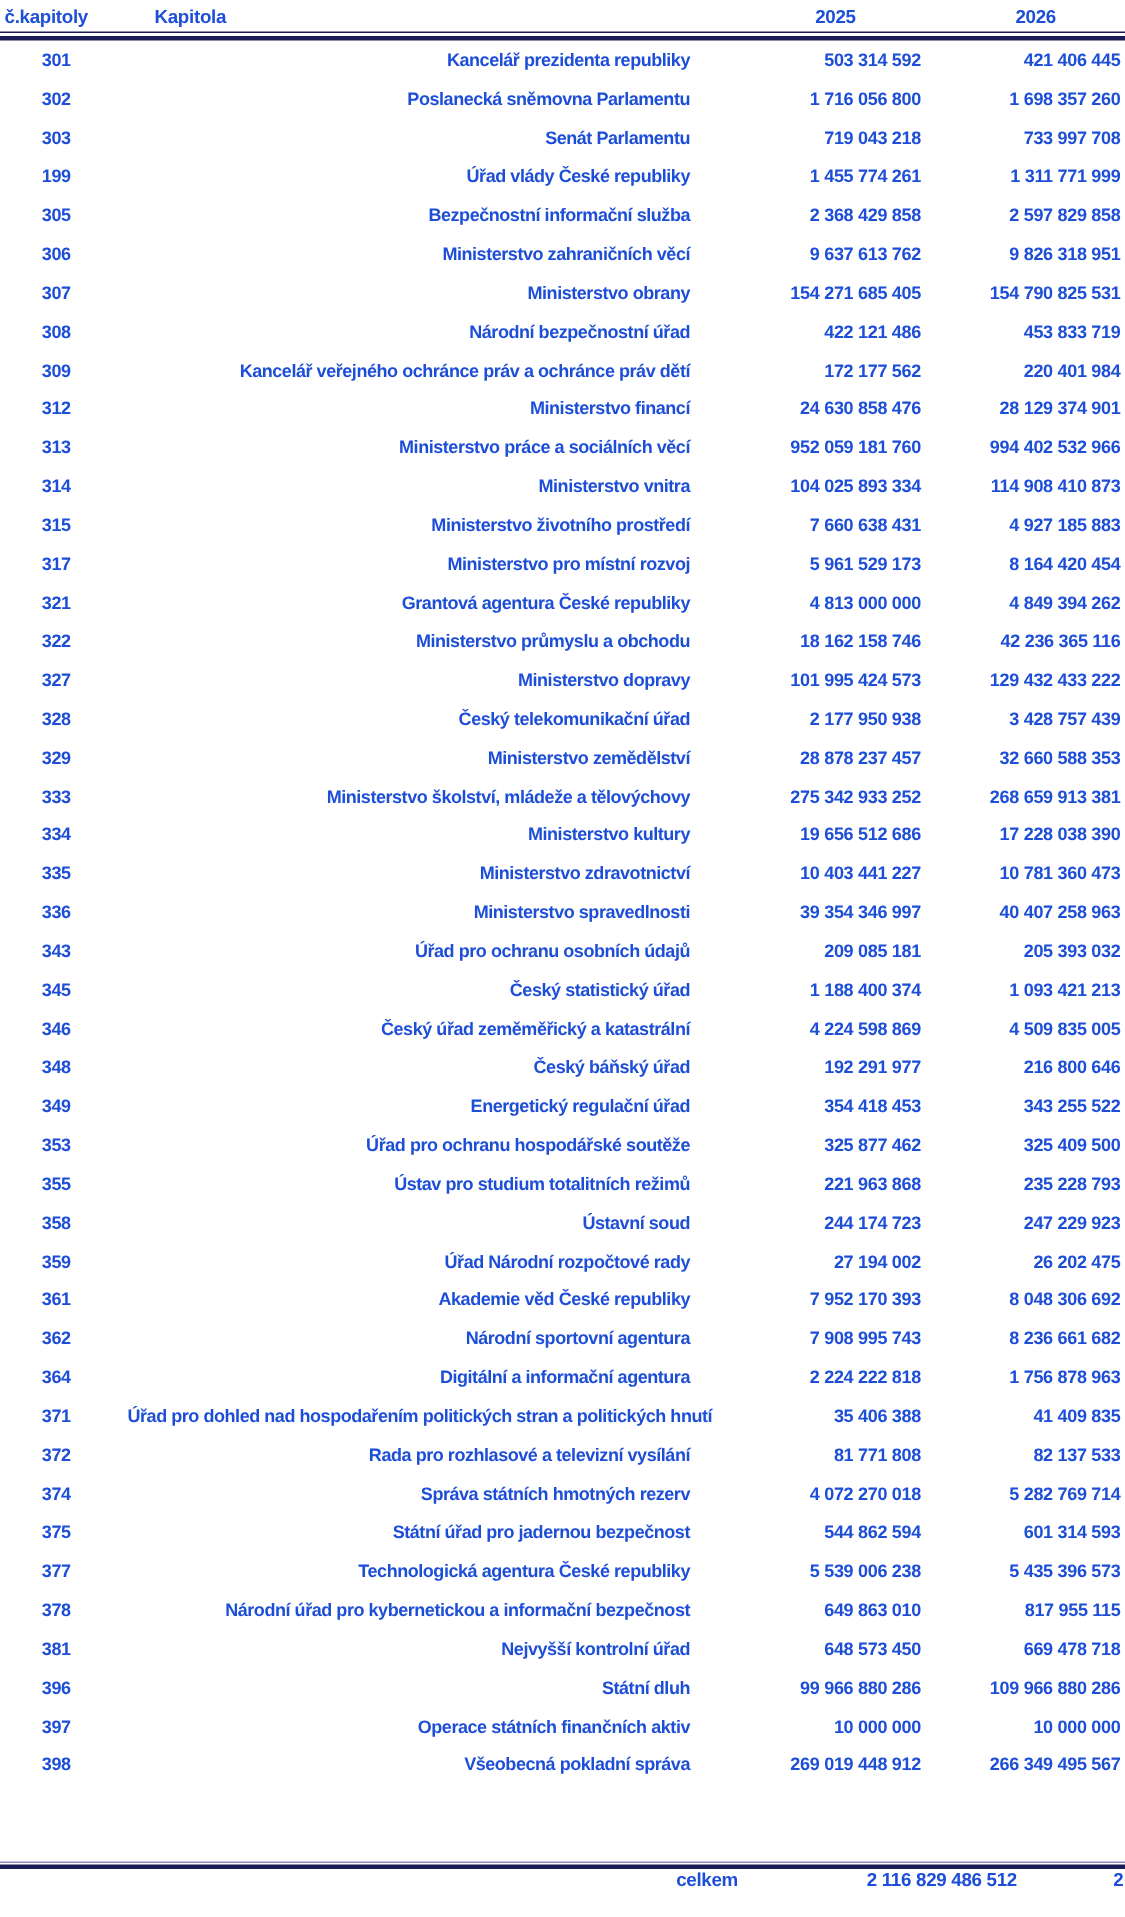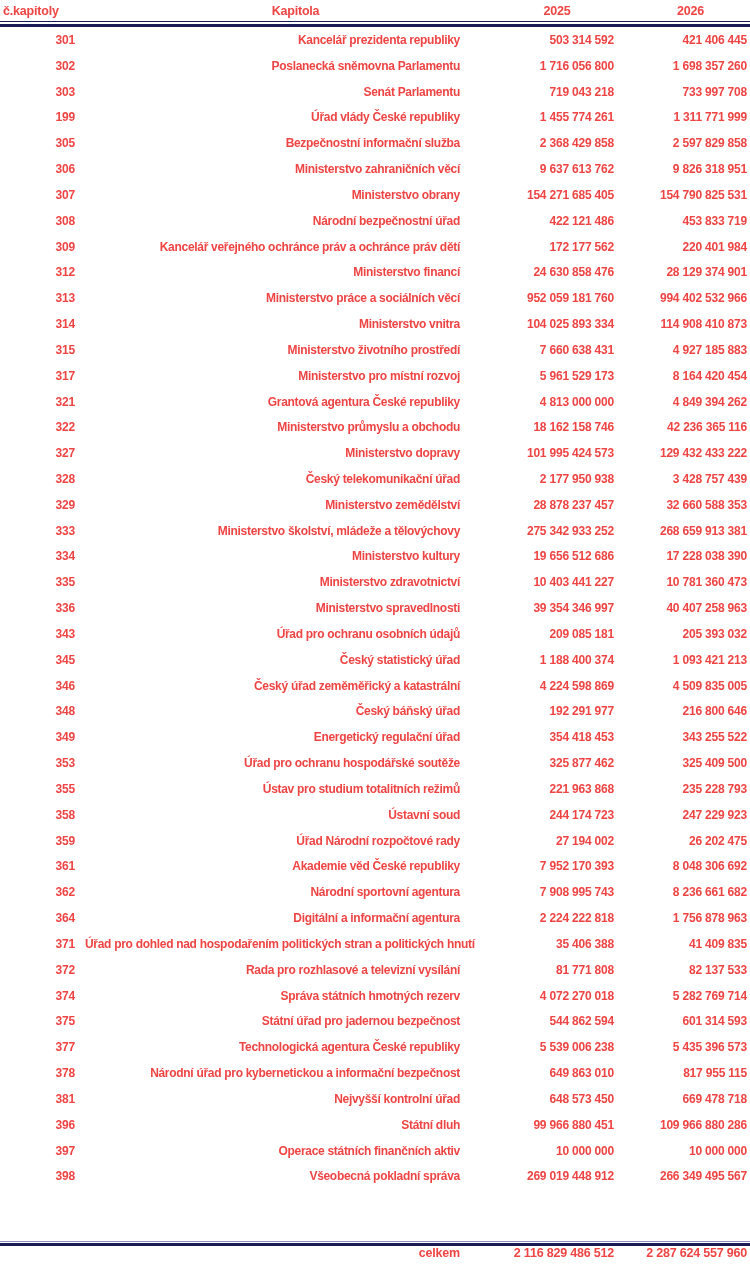--- a/index.html
+++ b/index.html
@@ -2,50 +2,50 @@
 <html><head>
 <meta charset="utf-8">
 <style>
   html, body { margin: 0; padding: 0; background: #ffffff; }
   .page {
     position: relative;
     width: 750px;
     height: 1278px;
     background: #ffffff;
     font-family: "Liberation Sans", sans-serif;
-    color: #ef4444;
+    color: #1d4ed8;
     overflow: hidden;
   }
   .grid-row {
     display: grid;
     grid-template-columns: 75px 385px 154px 133px;
     padding-right: 3px;
     align-items: center;
   }
   
   .thead { height: 21px; font-weight: 700; font-size: 12.5px; letter-spacing: -0.2px; }
   .th-no   { text-align: left; padding-left: 3px; }
-  .th-name { text-align: center; transform: translateX(28px); }
+  .th-name { transform: translateX(28px); }
   .th-2025 { text-align: center; transform: translateX(20px); }
   .th-2026 { text-align: center; transform: translateX(10px); }
   
   .rule-top .thin  { height: 1px; background: #1b1b55; }
   .rule-top .gap   { height: 2px; background: #ffffff; }
   .rule-top .thick { height: 3px; background: #1b1b55; }
   .rule-bottom .thin  { height: 1px; background: #8c8cbf; }
   .rule-bottom .gap   { height: 1px; background: #ffffff; }
   .rule-bottom .thick { height: 3px; background: #1b1b55; }
   
   .tbody { display: flex; flex-direction: column; height: 1214px; }
   .row { height: 25.83px; font-weight: 700; font-size: 12px; }
-  .cell-no   { text-align: right; letter-spacing: -0.2px; }
+  .cell-no   { text-align: center; letter-spacing: -0.2px; }
   .cell-name { padding-left: 10px; white-space: nowrap; letter-spacing: -0.3px; text-align: right; }
   .cell-num  { text-align: right; white-space: nowrap; letter-spacing: -0.2px; font-variant-numeric: tabular-nums; }
   
-  .tfoot { height: 18px; font-weight: 700; font-size: 12.5px; padding-bottom: 6px; box-sizing: border-box; }
+  .tfoot { height: 18px; font-weight: 700; font-size: 12.5px; padding-bottom: 6px; box-sizing: border-box; gap: 32px; }
   .tfoot .cell-name { letter-spacing: -0.2px; }
 </style>
 </head>
 <body>
 
 <div class="page">
 
   <div class="grid-row thead">
     <div class="th-no">č.kapitoly</div>
     <div class="th-name">Kapitola</div>
@@ -308,21 +308,21 @@
       </div>
       <div class="grid-row row">
         <div class="cell-no">381</div>
         <div class="cell-name">Nejvyšší kontrolní úřad</div>
         <div class="cell-num">648 573 450</div>
         <div class="cell-num">669 478 718</div>
       </div>
       <div class="grid-row row">
         <div class="cell-no">396</div>
         <div class="cell-name">Státní dluh</div>
-        <div class="cell-num">99 966 880 451</div>
+        <div class="cell-num">99 966 880 286</div>
         <div class="cell-num">109 966 880 286</div>
       </div>
       <div class="grid-row row">
         <div class="cell-no">397</div>
         <div class="cell-name">Operace státních finančních aktiv</div>
         <div class="cell-num">10 000 000</div>
         <div class="cell-num">10 000 000</div>
       </div>
       <div class="grid-row row">
         <div class="cell-no">398</div>

